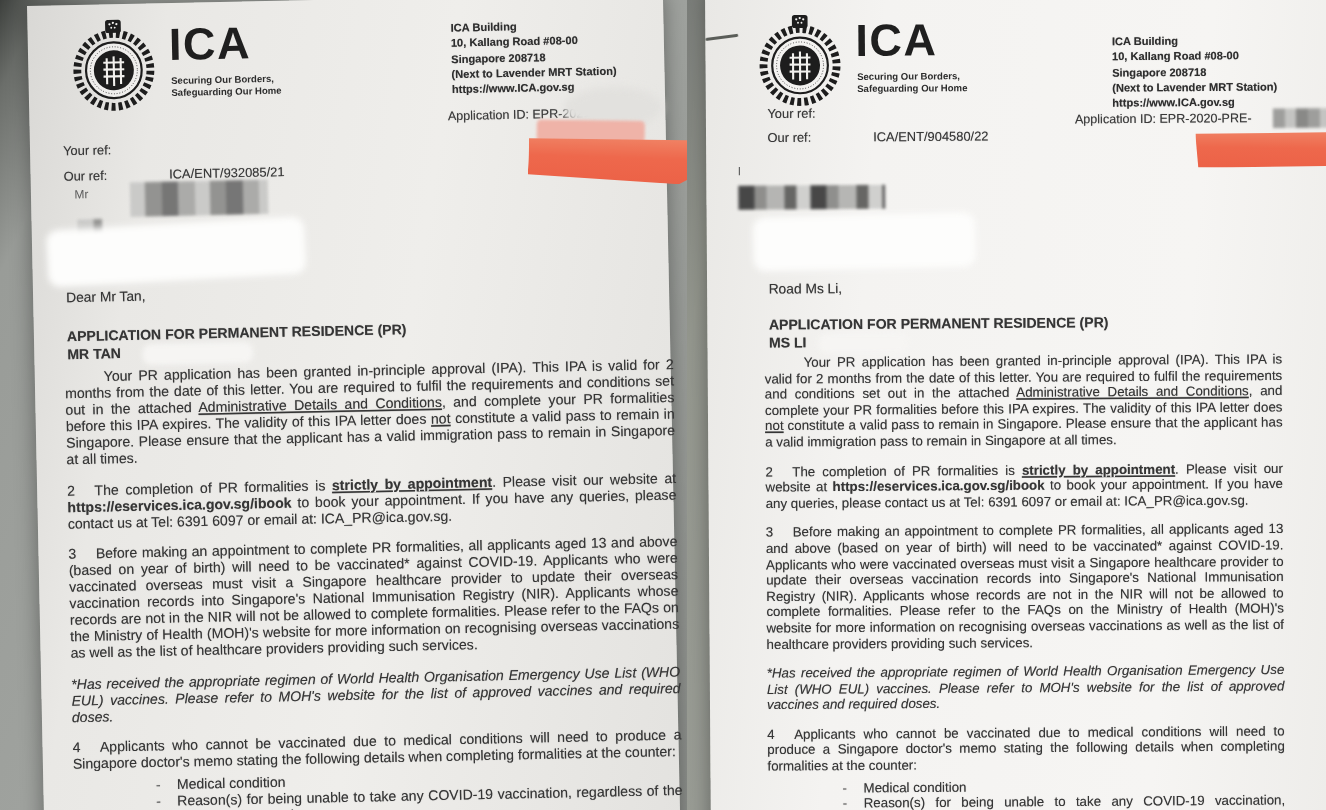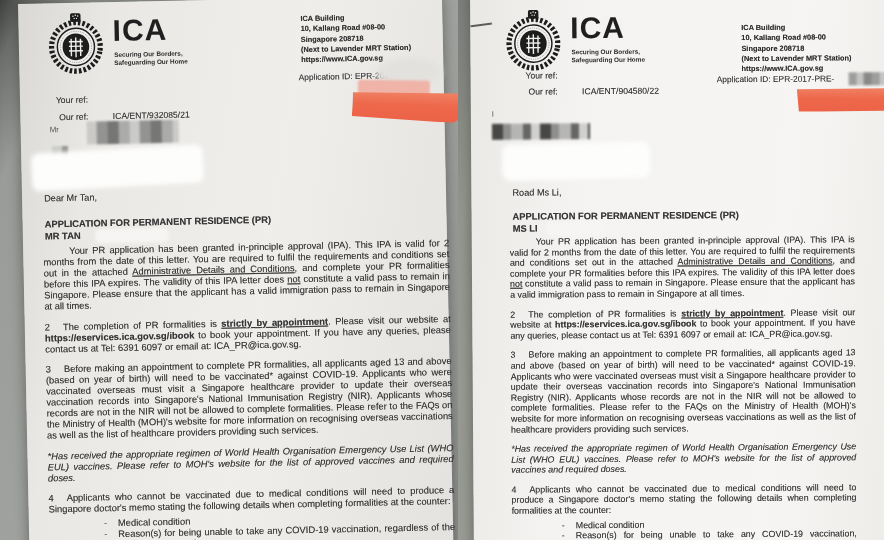--- a/index.html
+++ b/index.html
@@ -16,21 +16,21 @@
     background:linear-gradient(100deg,#d9d8d5 0%,#e9e8e5 18%,#efeeeb 55%,#e3e2df 100%);}
   #paper-right{left:12px;top:-8px;width:436px;height:580px;transform:rotate(-0.4deg);
     background:linear-gradient(95deg,#e9e8e5 0%,#f4f3f1 25%,#f6f5f3 70%,#ecebe8 100%);}
   .abs{position:absolute;}
   .ltr-text{color:#353535;text-shadow:0 0 .5px rgba(70,70,70,.55);}
   .ica-title{font-size:30px;font-weight:800;letter-spacing:1px;color:#1f1f1f;line-height:1;}
   .tagline{font-size:6.4px;font-weight:700;color:#2c2c2c;line-height:1.3;}
   .hdr-address{font-size:7.4px;font-weight:700;line-height:1.4;color:#2e2e2e;}
   .appid{font-size:8.4px;color:#3a3a3a;}
   .refline{font-size:8.6px;color:#383838;}
-  .ref-label{display:inline-block;width:46px;text-align:right;}
+  .ref-label{display:inline-block;width:46px;}
   .saluation{font-size:9.2px;}
   .subject{font-size:9.4px;font-weight:700;line-height:1.25;}
   .body{position:absolute;text-align:justify;}
   #paper-left .body{font-size:9.4px;line-height:11.1px;width:406px;}
   #paper-right .body{font-size:8.9px;line-height:10.6px;width:345px;}
   .para{margin:0 0 9px 0;}
   .indent{text-indent:26px;}
   .pnum{padding-right:13px;font-weight:inherit;}
   .b{font-weight:700;}
   .u{text-decoration:underline;}
@@ -169,21 +169,21 @@
         <div>Securing Our Borders,</div>
         <div>Safeguarding Our Home</div>
       </div>
       <div class="abs hdr-address ltr-text" style="left:271px;top:33px;">
         <div>ICA Building</div>
         <div>10, Kallang Road #08-00</div>
         <div>Singapore 208718</div>
         <div>(Next to Lavender MRT Station)</div>
         <div>https://www.ICA.gov.sg</div>
       </div>
-      <div class="abs appid ltr-text" style="left:246px;top:84px;">Application ID: EPR-2017-PRE-</div>
+      <div class="abs appid ltr-text" style="left:246px;top:84px;">Application ID: EPR-2020-PRE-</div>
       <div class="abs mosaic mosaic-grey" style="left:378px;top:83px;width:54px;height:13px;"></div>
       <div class="abs redblock" style="left:326px;top:98px;width:112px;height:25px;transform:rotate(1deg);
            clip-path:polygon(0 10%,97% 0,100% 90%,2% 100%);"></div>
 
       <div class="abs refline ltr-text" style="left:41px;top:79px;">
         <span class="ref-label">Your ref:</span>
       </div>
       <div class="abs refline ltr-text" style="left:41px;top:95px;">
         <span class="ref-label">Our ref:</span>
         <span style="padding-left:22px;margin-top:14px;">ICA/ENT/904580/22</span>

